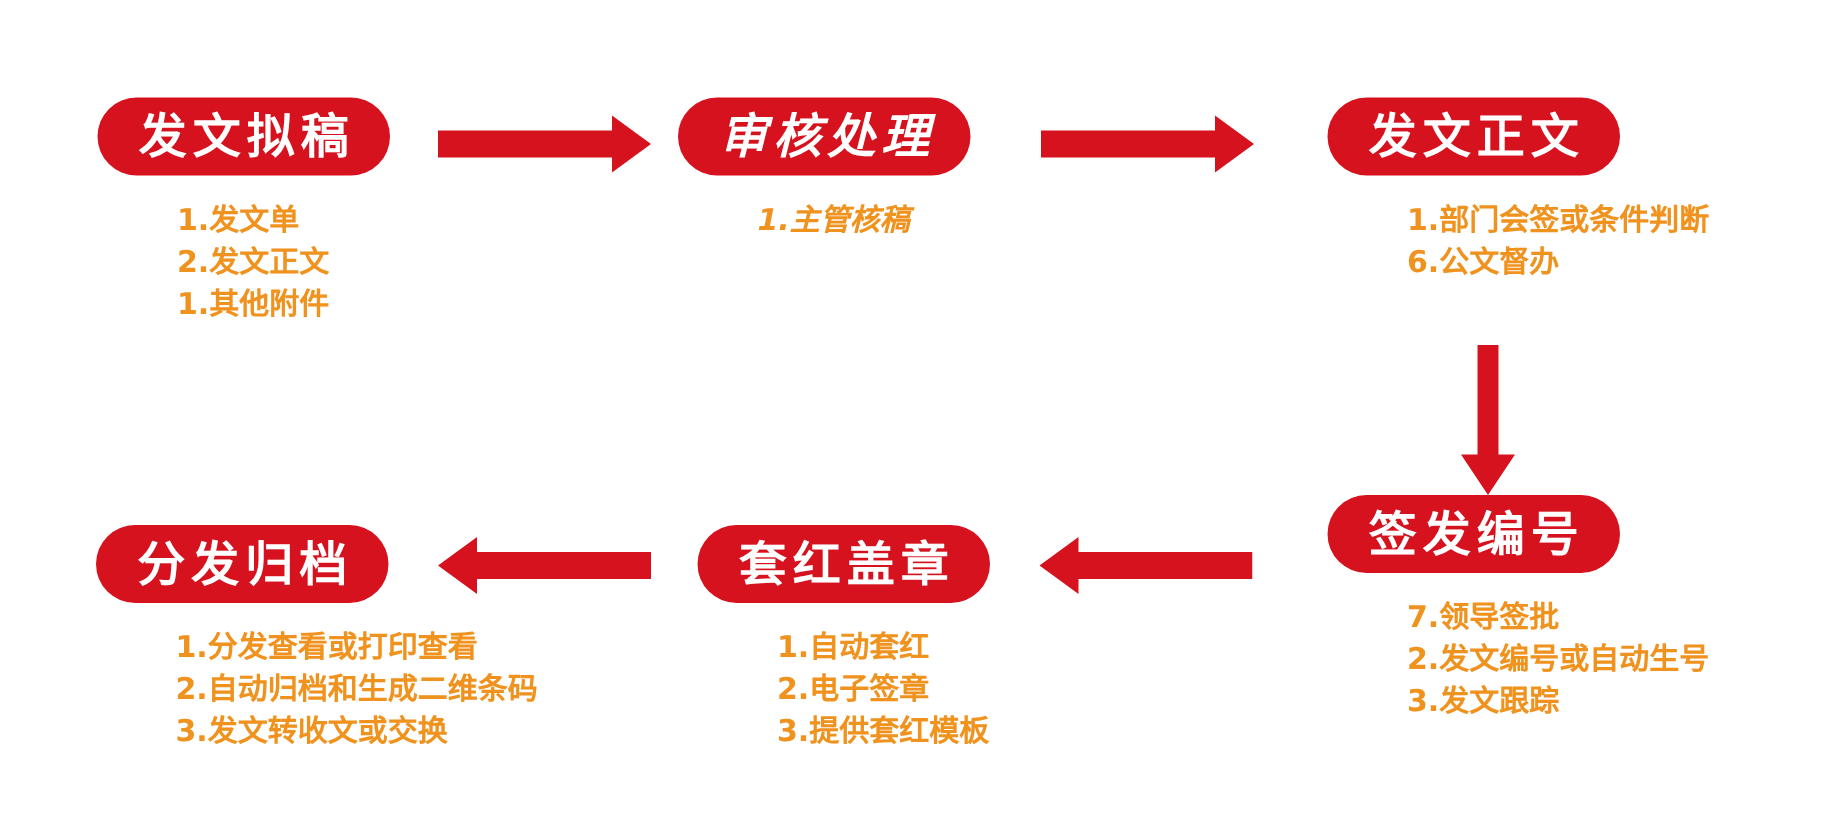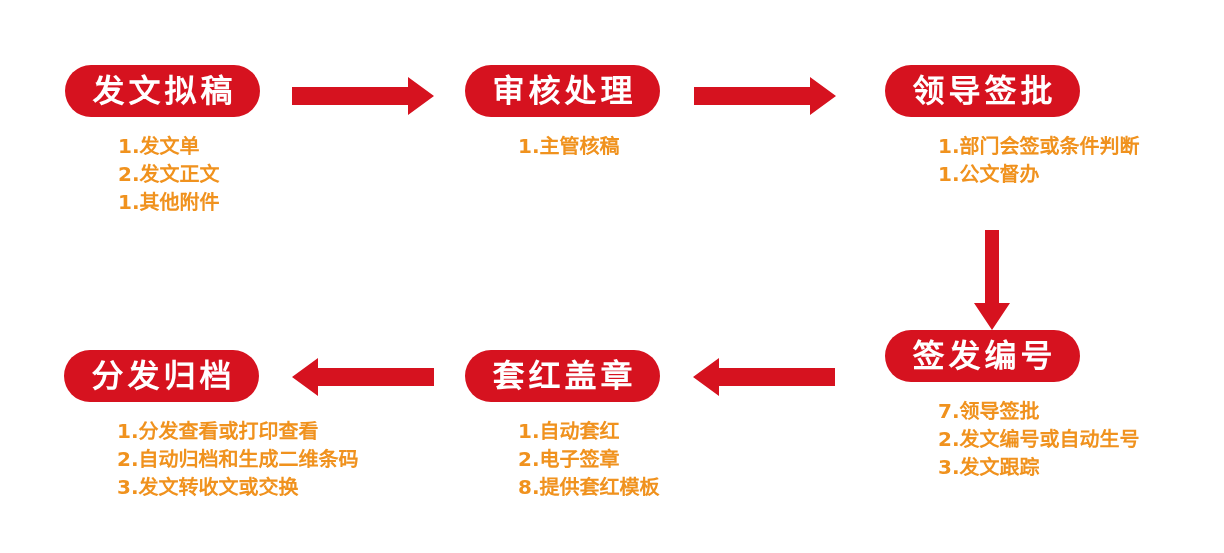--- a/index.html
+++ b/index.html
@@ -67,40 +67,40 @@
       <div class="stage-item">1.发文单</div>
       <div class="stage-item">2.发文正文</div>
       <div class="stage-item">1.其他附件</div>
     </div>
   </div>
 
   <svg class="arrow" style="left:292px; top:76px;" width="142" height="40" viewBox="0 0 142 40">
     <polygon points="0,11 116,11 116,1 142,20 116,39 116,29 0,29"></polygon>
   </svg>
 
-  <div class="stage" style="left:465px; top:65px;">
+  <div class="stage" style="left:452px; top:65px;font-style:italic;">
     <div class="stage-box">
       <span class="stage-title">审核处理</span>
     </div>
     <div class="stage-items">
       <div class="stage-item">1.主管核稿</div>
     </div>
   </div>
 
   <svg class="arrow" style="left:694px; top:76px;" width="142" height="40" viewBox="0 0 142 40">
     <polygon points="0,11 116,11 116,1 142,20 116,39 116,29 0,29"></polygon>
   </svg>
 
   <div class="stage" style="left:885px; top:65px;">
     <div class="stage-box">
-      <span class="stage-title">领导签批</span>
+      <span class="stage-title">发文正文</span>
     </div>
     <div class="stage-items">
       <div class="stage-item">1.部门会签或条件判断</div>
-      <div class="stage-item">1.公文督办</div>
+      <div class="stage-item">6.公文督办</div>
     </div>
   </div>
 
   <svg class="arrow" style="left:974px; top:230px;" width="36" height="100" viewBox="0 0 36 100">
     <polygon points="11,0 25,0 25,73 36,73 18,100 0,73 11,73"></polygon>
   </svg>
 
   <div class="stage" style="left:885px; top:330px;">
     <div class="stage-box">
       <span class="stage-title">签发编号</span>
@@ -116,21 +116,21 @@
     <polygon points="142,11 26,11 26,1 0,20 26,39 26,29 142,29"></polygon>
   </svg>
 
   <div class="stage" style="left:465px; top:350px;">
     <div class="stage-box">
       <span class="stage-title">套红盖章</span>
     </div>
     <div class="stage-items">
       <div class="stage-item">1.自动套红</div>
       <div class="stage-item">2.电子签章</div>
-      <div class="stage-item">8.提供套红模板</div>
+      <div class="stage-item">3.提供套红模板</div>
     </div>
   </div>
 
   <svg class="arrow" style="left:292px; top:357px;" width="142" height="40" viewBox="0 0 142 40">
     <polygon points="142,11 26,11 26,1 0,20 26,39 26,29 142,29"></polygon>
   </svg>
 
   <div class="stage" style="left:64px; top:350px;">
     <div class="stage-box">
       <span class="stage-title">分发归档</span>

